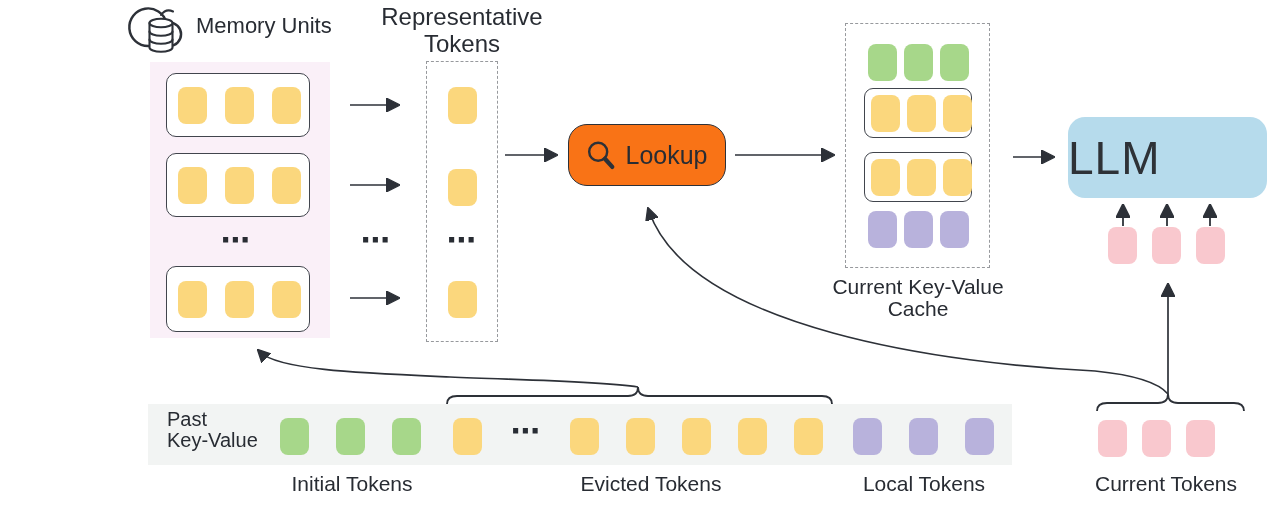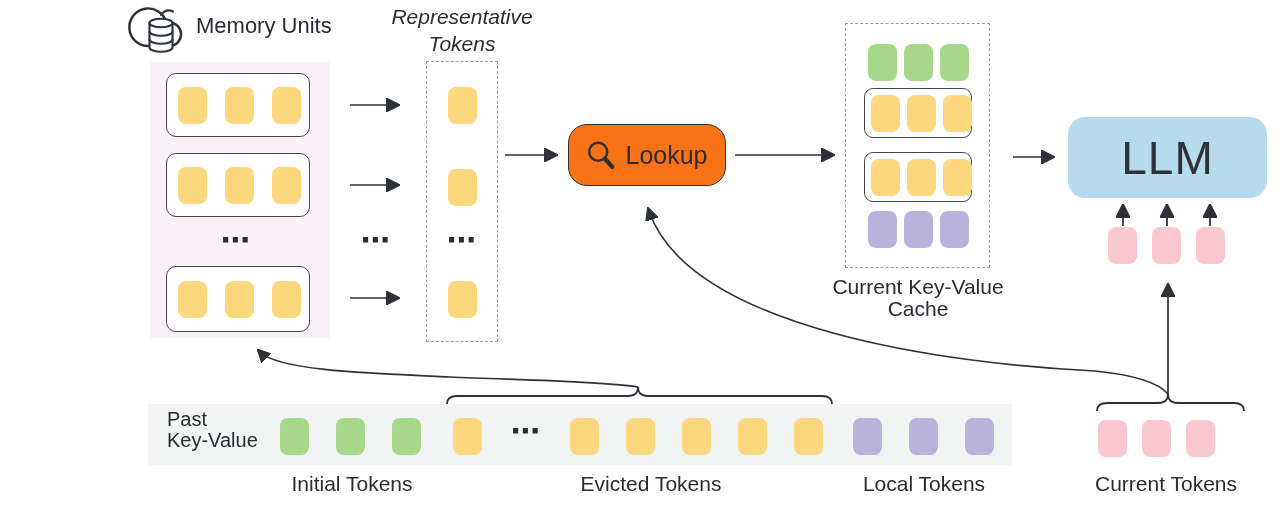--- a/index.html
+++ b/index.html
@@ -34,35 +34,35 @@
   
   #lookup-btn{left:568px;top:124px;width:158px;height:62px;background:#f97316;border:1.8px solid var(--c-line);
     border-radius:19px;display:flex;align-items:center;justify-content:center;gap:9px;z-index:2;}
   #lookup-btn .lbl{font-size:25px;color:var(--c-text);}
   
   #cache-box{left:845px;top:23px;width:145px;height:245px;border:1.6px dashed var(--c-dash);background:#fff;z-index:2;}
   .cache-inner-box{position:absolute;left:18px;width:108px;height:50px;border:1.4px solid var(--c-box_border);
     border-radius:9px;display:flex;align-items:center;padding-left:6px;gap:7px;background:#fff;}
   
   #llm-box{left:1068px;top:117px;width:199px;height:81px;background:var(--c-blue);border-radius:17px;
-    display:flex;align-items:center;justify-content:center;z-index:2;}
+    display:flex;align-items:center;justify-content:flex-start;z-index:2;}
   #llm-box .lbl{font-size:46px;color:#2e3237;letter-spacing:1px;}
   
   #strip{left:148px;top:404px;width:864px;height:61px;background:var(--c-strip_bg);z-index:1;}
   .strip-group{top:418px;display:flex;gap:27px;z-index:2;}
   #overlay{position:absolute;left:0;top:0;z-index:5;pointer-events:none;}
   #overlay path, #overlay line, #overlay ellipse, #overlay circle{stroke:var(--c-line);}
 </style>
 </head>
 <body>
 
 <div id="canvas">
 
   <div class="abs" style="left:196px;top:13px;font-size:22px;">Memory Units</div>
-  <div class="abs prelines center" style="left:362px;top:3px;width:200px;font-size:21px;line-height:27px;font-style:italic;">Representative
+  <div class="abs prelines center" style="left:362px;top:3px;width:200px;font-size:24px;line-height:27px;">Representative
 Tokens</div>
 
   <div id="memory-panel" class="abs"></div>
   <div class="memory-unit" style="left:166px;top:73px;">
       <span class="token tk-yellow"></span>
       <span class="token tk-yellow"></span>
       <span class="token tk-yellow"></span>
     </div>
   <div class="memory-unit" style="left:166px;top:153px;">
       <span class="token tk-yellow"></span>

